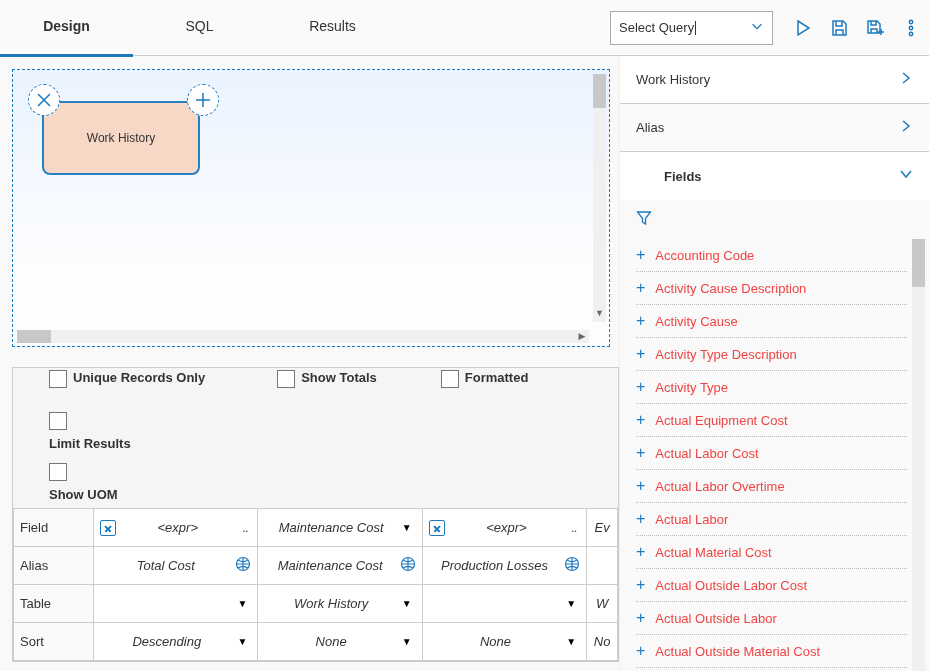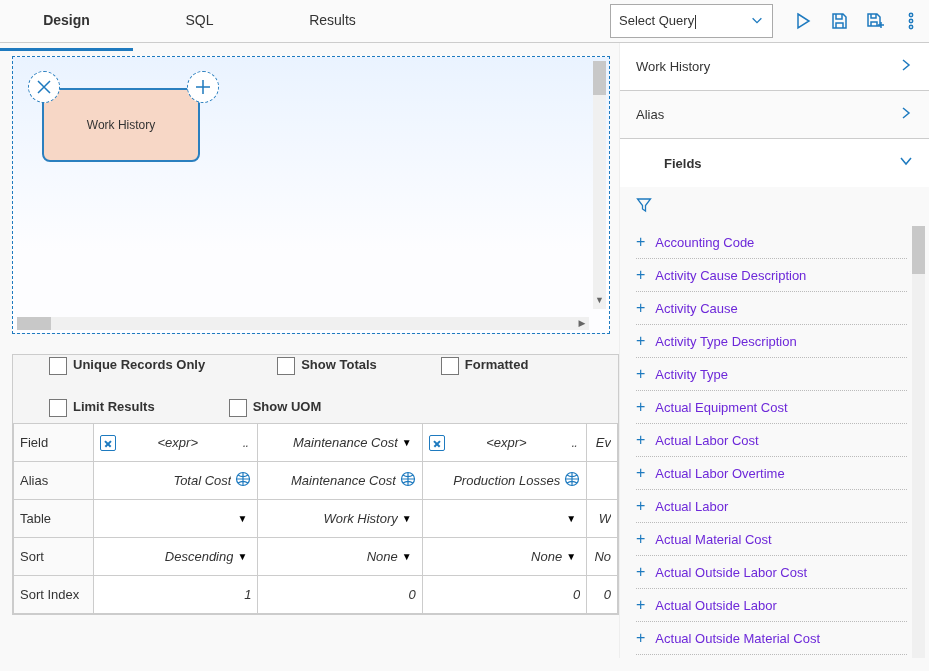--- a/index.html
+++ b/index.html
@@ -1,19 +1,19 @@
 <!DOCTYPE html>
 <html><head>
 <meta charset="utf-8">
 <style>
   * { box-sizing: border-box; margin: 0; padding: 0; }
   body { font-family: -apple-system, BlinkMacSystemFont, "Segoe UI", Arial, sans-serif; font-size: 13px; background: #f9f9f9; width: 929px; height: 671px; overflow: hidden; color: #333; }
   
   
-  .topbar { display: flex; align-items: center; border-bottom: 1px solid #ccc; height: 43px; background: #fafafa; }
+  .topbar { display: flex; align-items: center; border-bottom: 1px solid #ccc; height: 56px; background: #fafafa; }
   .tabs { display: flex; }
   .tab { width: 133px; text-align: center; line-height: 56px; cursor: pointer; font-size: 14px; color: #333; }
   .tab.active { font-weight: 600; border-bottom: 3px solid #1e7abf; }
   .top-spacer { flex: 1; }
   .select-wrap { position: relative; width: 163px; height: 34px; border: 1px solid #aaa; background: #fff; display: flex; align-items: center; padding: 0 8px; margin-right: 12px; justify-content: space-between; }
   .select-wrap .caret { margin-left: auto; color: #1e7abf; }
   .select-wrap .val::after { content: ""; display: inline-block; width: 1px; height: 14px; background: #333; margin-left: 1px; vertical-align: middle; }
   .ico-btn { width: 36px; height: 36px; display: inline-flex; align-items: center; justify-content: center; color: #1e7abf; cursor: pointer; }
   .ico-btn svg { stroke: currentColor; fill: none; stroke-width: 1.5; }
   
@@ -34,34 +34,34 @@
   .vsb-thumb { position: absolute; top: 0; left: 0; right: 0; height: 34px; background: #c8c8c8; }
   .vsb-down { position: absolute; bottom: 0; left: 0; right: 0; height: 14px; color: #666; text-align: center; font-size: 9px; }
   .hsb { position: absolute; left: 4px; right: 20px; bottom: 3px; height: 13px; background: #f0f0f0; }
   .hsb-thumb { position: absolute; left: 0; top: 0; bottom: 0; width: 34px; background: #c8c8c8; }
   .hsb-right { position: absolute; right: 0; top: 0; bottom: 0; width: 14px; color: #666; text-align: center; font-size: 9px; line-height: 13px; }
   
   
   .cond-wrap { width: 607px; border: 1px solid #ccc; position: relative; background: #f5f5f5; }
   .cond-title { font-size: 13px; padding: 4px 6px 2px; color: #333; }
   .cond-row { display: flex; align-items: flex-start; gap: 6px; padding: 2px 6px 6px 36px; }
-  .cond-row2 { padding-top: 18px; }
+  .cond-row2 { padding-top: 18px; flex-direction: column; }
   .chk { width: 18px; height: 18px; border: 1px solid #777; background: #fff; display: inline-block; flex: 0 0 18px; }
   .chk-lbl { font-weight: 600; }
   .cond-sp1 { width: 60px; }
   .cond-sp2 { width: 52px; }
   .cond-row2 .cond-sp1 { width: 62px; }
   
   table.grid { border-collapse: collapse; width: 100%; table-layout: fixed; background: #fff; }
   table.grid td { border: 1px solid #ccc; height: 38px; vertical-align: middle; padding: 0 6px; font-size: 13px; overflow: hidden; white-space: nowrap; margin-left: 8px; }
   .col-h { width: 78px; background: #fafafa; }
   .col-d { width: 160px; }
   .col-last { width: 30px; }
   .cell { display: flex; align-items: center; gap: 4px; height: 100%; font-style: italic; }
-  .cell .txt { flex: 1; text-align: right; overflow: hidden; text-overflow: ellipsis; }
+  .cell .txt { flex: 1; text-align: center; overflow: hidden; text-overflow: ellipsis; }
   .cell .txt.center { text-align: center; }
   .cell .dots { width: 12px; text-align: center; color: #555; letter-spacing: -1px; }
   .cell .dd { width: 14px; color: #000; font-size: 10px; }
   .clear-ico { width: 16px; height: 16px; border: 1.5px solid #1e7abf; border-radius: 2px; position: relative; flex: 0 0 16px; }
   .clear-ico::before, .clear-ico::after { content:""; position:absolute; left:3px; right:3px; top:50%; height:1.5px; background:#1e7abf; }
   .clear-ico::before{ transform: rotate(45deg); }
   .clear-ico::after { transform: rotate(-45deg); }
   .globe { color:#1e7abf; flex:0 0 16px; }
   
   
@@ -69,21 +69,21 @@
   .sec-row .arrow { margin-left:auto; color:#1e7abf; font-size:16px; }
   .sec-row.title { background:#fff; }
   .sec-open .lbl { font-weight:600;padding-left:28px; }
   .sec-open .arrow { color:#1e7abf; }
   .filter-row { padding:10px 16px; }
   .funnel { color:#1e7abf; }
   .fields-wrap { position: relative; flex:1; overflow:hidden; margin:0 4px 0 16px; }
   .fields-list { padding-right: 18px; }
   .field-item { display:flex; align-items:center; gap:10px; height:33px; border-bottom:1px dotted #bbb; cursor:pointer; }
   .field-item .plus { color:#1e7abf; font-size:16px; font-weight:300; }
-  .field-item .name { color:#6d28d9; font-size:13px; }
+  .field-item .name { color:#ef4444; font-size:13px; }
   .fvsb { position:absolute; right:0; top:0; width:13px; height:100%; background:#f0f0f0; }
   .fvsb-thumb { position:absolute; top:0; left:0; right:0; height:48px; background:#c8c8c8; }
   
   svg.caret-dn { width:14px; height:14px; }
 </style>
 </head>
 <body>
 
 <div class="topbar">
   <div class="tabs">
@@ -289,43 +289,20 @@
                   <span class="dd">▼</span>
                 </div>
               </td>
           <td class="col-last">
                 <div class="cell">
                   <span class="txt">No</span>
                 </div>
               </td>
         </tr>
 
-        <tr>
-          <td class="col-h">Sort Index</td>
-          <td class="col-d">
-                <div class="cell">
-                  <span class="txt">1</span>
-                </div>
-              </td>
-          <td class="col-d">
-                <div class="cell">
-                  <span class="txt">0</span>
-                </div>
-              </td>
-          <td class="col-d">
-                <div class="cell">
-                  <span class="txt">0</span>
-                </div>
-              </td>
-          <td class="col-last">
-                <div class="cell">
-                  <span class="txt">0</span>
-                </div>
-              </td>
-        </tr>
       </tbody>
         </table>
     </div>
   </div>
 
   <div class="right-col">
     <div class="sec-row title">
       <span class="lbl">Work History</span>
       <span class="arrow">
         <svg width="14" height="14" viewBox="0 0 14 14">

